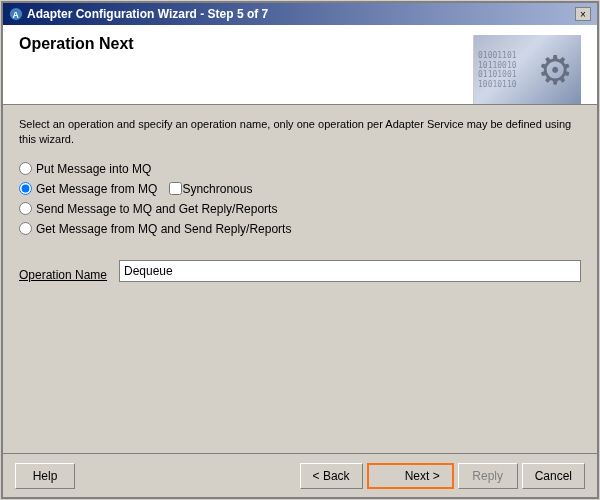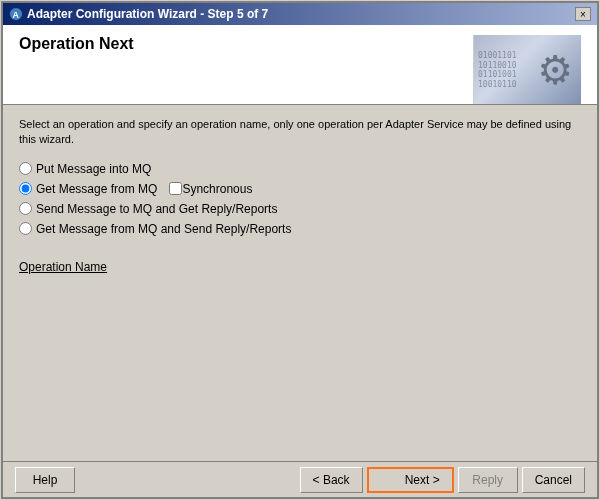--- a/index.html
+++ b/index.html
@@ -141,21 +141,21 @@
       outline: none;
     }
     .footer {
       background: #d4d0c8;
       border-top: 1px solid #808080;
       padding: 8px 12px;
       display: flex;
       align-items: center;
       justify-content: space-between;
       flex-shrink: 0;
-      height: 36px;
+      height: 44px;
     }
     .footer-left {
       display: flex;
     }
     .footer-right {
       display: flex;
       gap: 4px;
     }
     .btn {
       background: #d4d0c8;
@@ -263,20 +263,21 @@
       </div>
 
       <div class="radio-item">
         <input type="radio" name="operation" id="opt4" style="">
         <label class="radio-label" for="opt4">Get Message from MQ and Send Reply/Reports</label>
       </div>
     </div>
 
     <div class="operation-row">
       <label class="operation-label" for="opname">Operation Name</label>
+      <input type="text" id="opname" class="operation-input" value="Dequeue" style="">
     </div>
   </div>
 
   <div class="footer">
     <div class="footer-left">
       <button class="btn">Help</button>
     </div>
     <div class="footer-right">
       <button class="btn">&lt; Back</button>
       <button class="btn btn-focused">Next &gt;</button>

